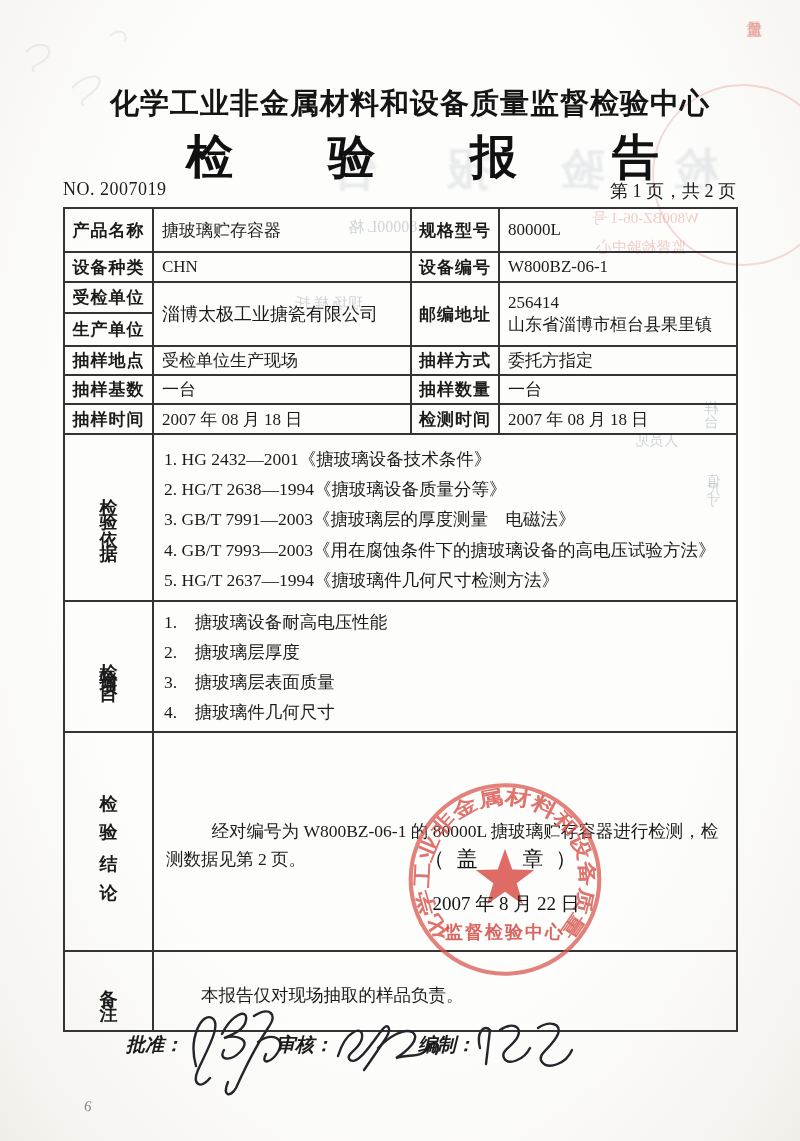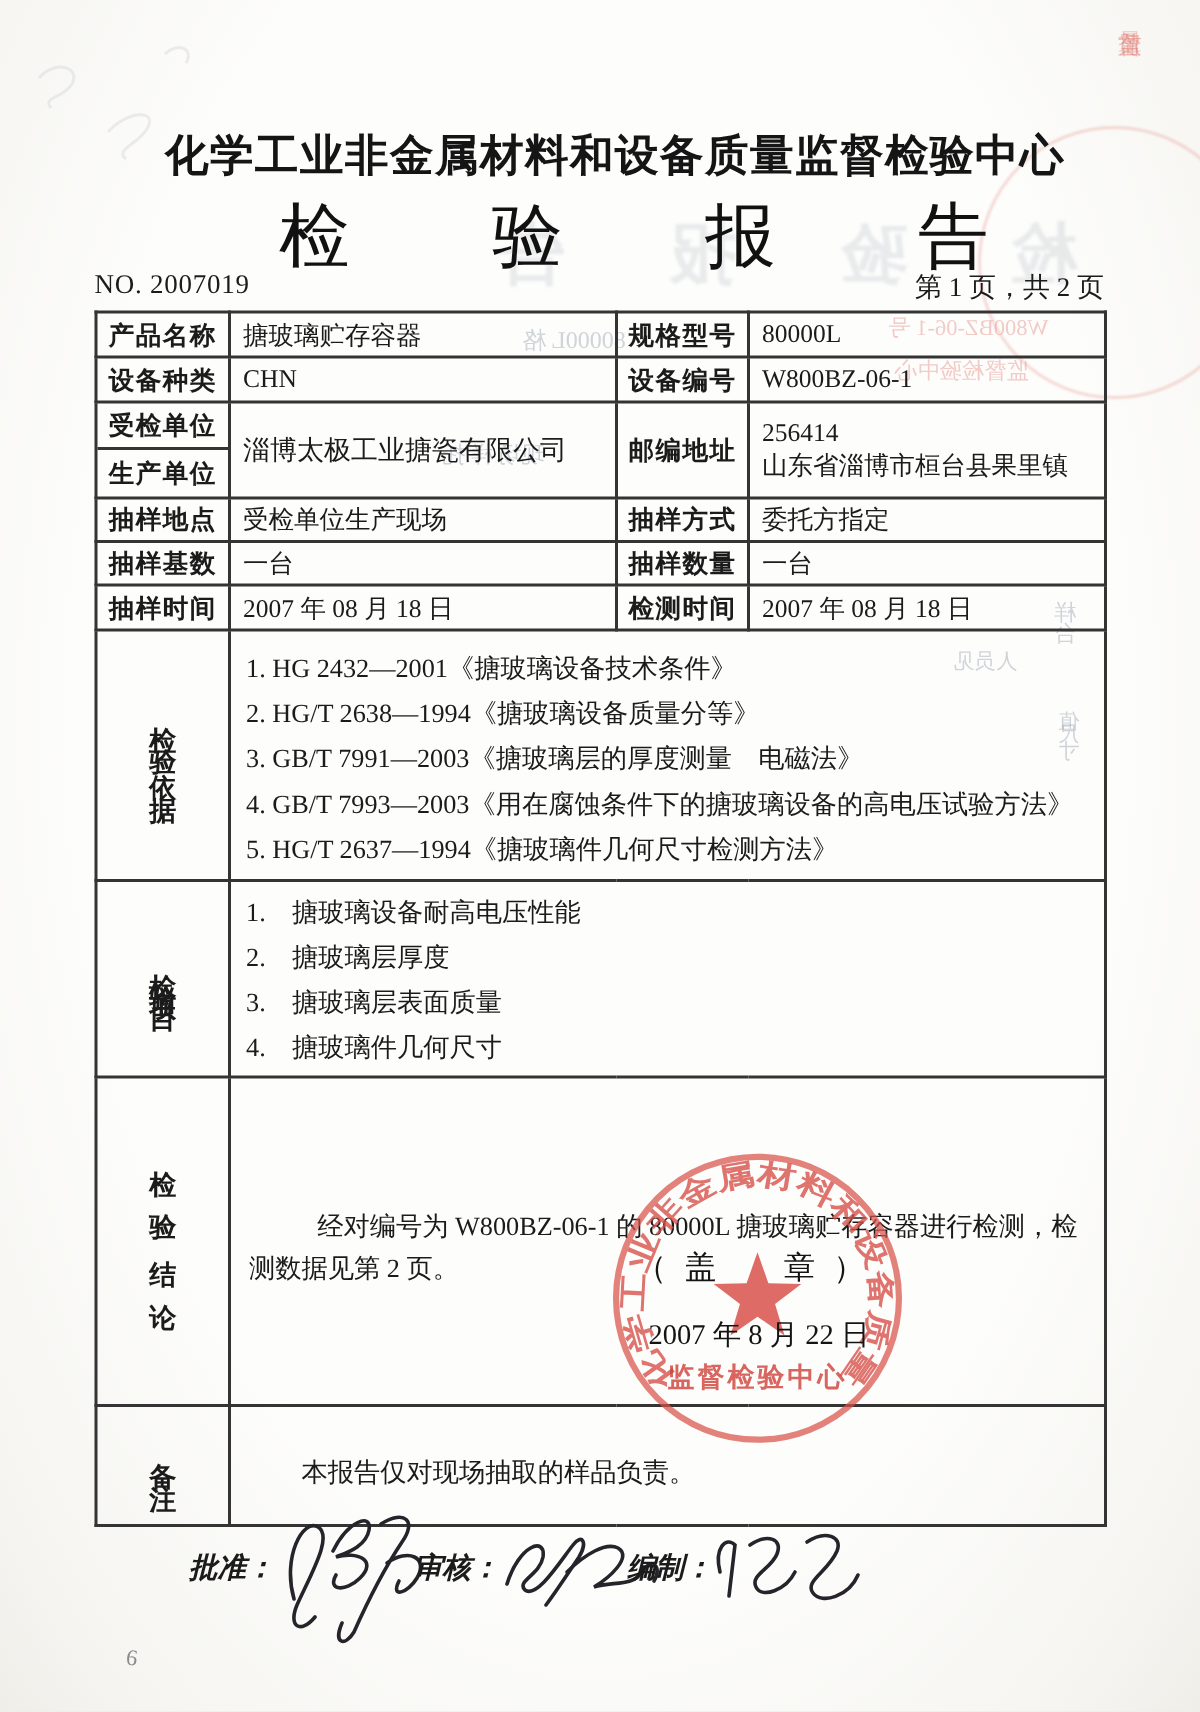--- a/index.html
+++ b/index.html
@@ -10,21 +10,21 @@
     background:radial-gradient(ellipse at 50% 42%, #fdfdfc 60%, #f6f5f1 88%, #efeee9 100%);
   }
   
   .org-title {
     position:absolute; left:0; top:84px; width:820px; text-align:center;
     font-family:"Liberation Sans", sans-serif; font-weight:bold;
     font-size:29px; letter-spacing:1px; color:#151515;
   }
   .report-title {
     position:absolute; left:186px; top:126px;
-    font-family:"Liberation Sans", sans-serif; font-weight:normal;
+    font-family:"Liberation Sans", sans-serif; font-weight:bold;
     font-size:47px; letter-spacing:95px; white-space:nowrap; color:#111;
   }
   .report-title-ghost {
     position:absolute; left:262px; top:140px; font-family:"Liberation Sans", sans-serif;
     font-weight:bold; font-size:44px; letter-spacing:70px; white-space:nowrap;
     color:rgba(125,135,150,0.16); transform:scaleX(-1); filter:blur(1px);
   }
   .report-no { position:absolute; left:63px; top:179px; font-size:18px; letter-spacing:.5px; }
   .page-indicator { position:absolute; right:64px; top:179px; font-size:18px; }
   
@@ -115,21 +115,21 @@
   <div class="ghost gray" style="left:636px; top:432px; font-size:14px;">人员见</div>
 
   <table class="info">
     <colgroup>
         <col style="width:89px">
         <col style="width:258px">
         <col style="width:88px">
         <col style="width:238px">
       </colgroup>
     <tbody>
-        <tr style="height:30px">
+        <tr style="height:44px">
       <td class="lbl">产品名称</td>
       <td class="val">搪玻璃贮存容器</td>
       <td class="lbl">规格型号</td>
       <td class="val">80000L</td>
     </tr>
     <tr style="height:30px">
       <td class="lbl">设备种类</td>
       <td class="val">CHN</td>
       <td class="lbl">设备编号</td>
       <td class="val">W800BZ-06-1</td>

